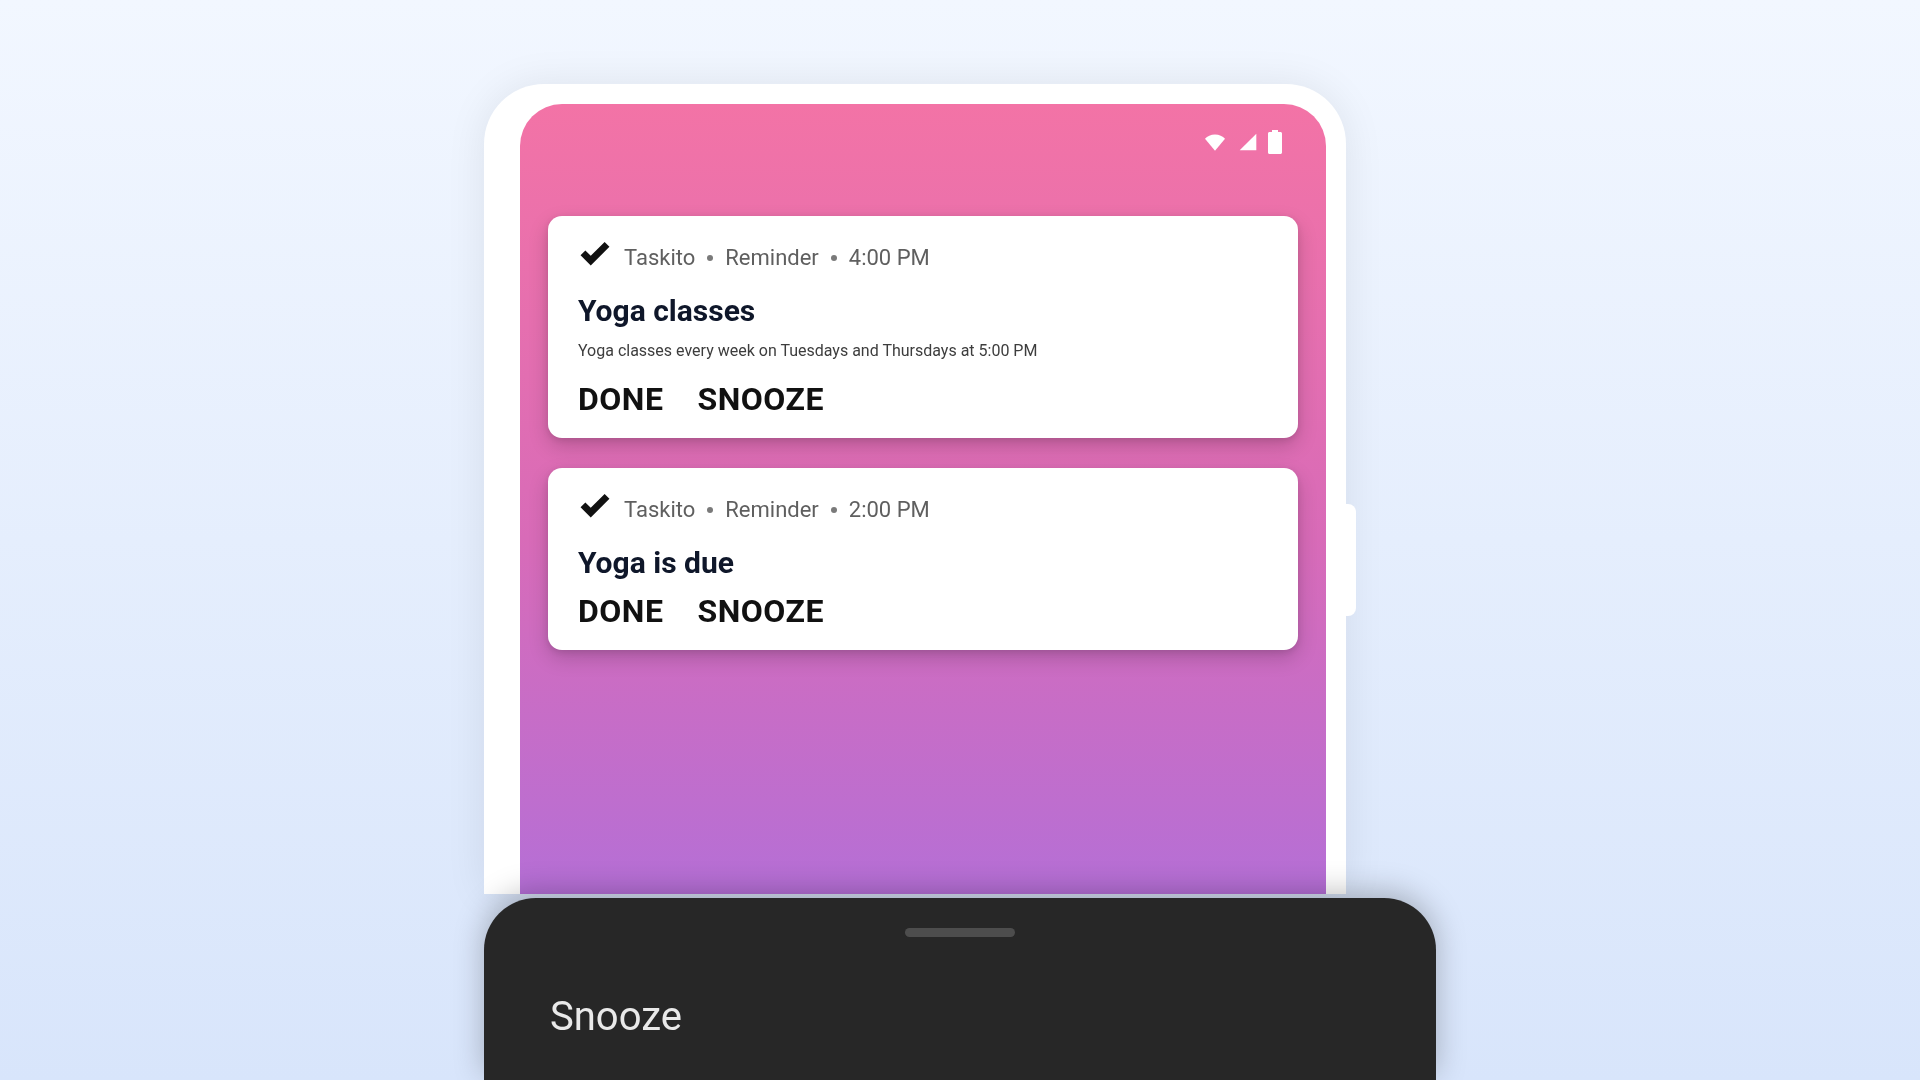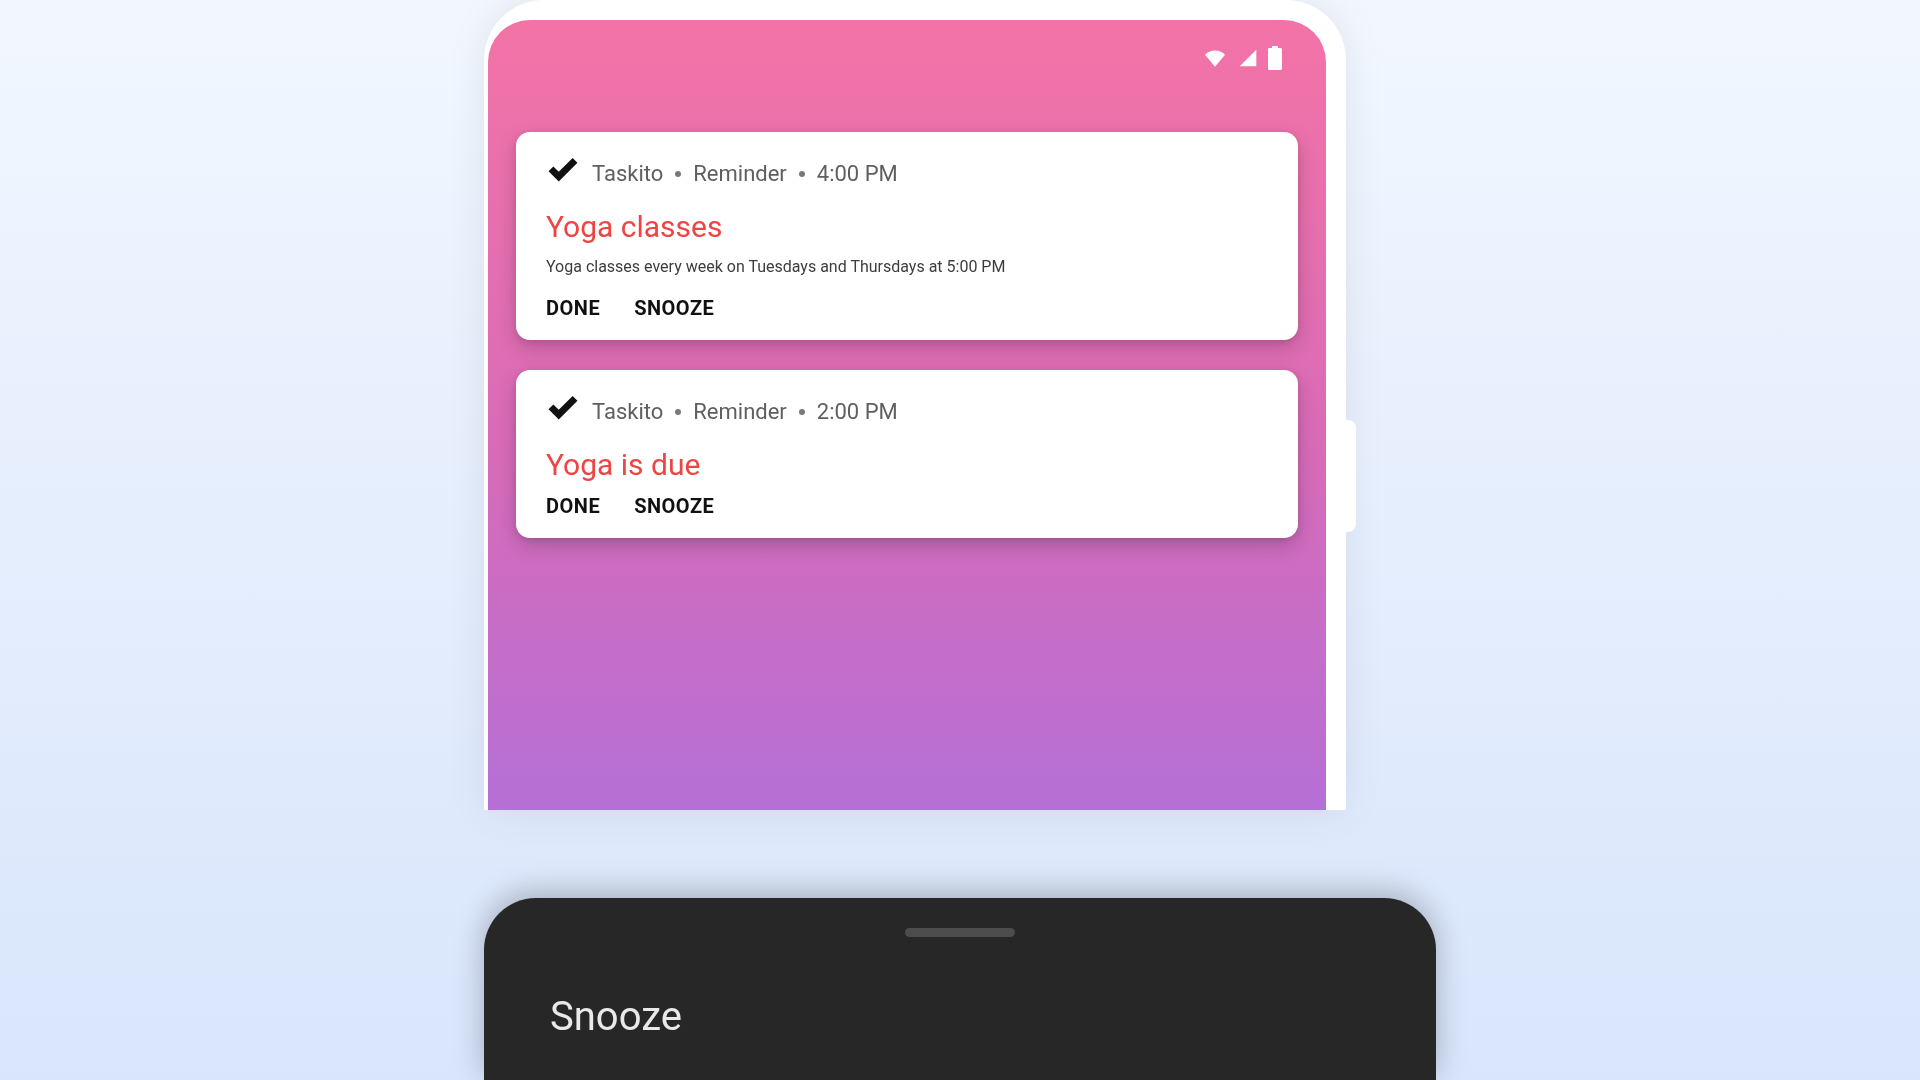--- a/index.html
+++ b/index.html
@@ -5,23 +5,24 @@
   * { margin: 0; padding: 0; box-sizing: border-box; }
   html, body { width: 1920px; height: 1080px; overflow: hidden; font-family: Roboto, "Helvetica Neue", Arial, sans-serif; }
   body {
     background: linear-gradient(to bottom, #f2f7ff 0%, #d8e5fb 100%);
     display: flex;
     justify-content: center;
     align-items: flex-start;
   }
   .phone-frame {
     width: 862px;
+    margin-top: 84px;
     background: #ffffff;
     border-radius: 60px 60px 0 0;
-    padding: 20px 20px 0 4px;
+    padding: 20px 20px 0 36px;
     box-shadow: 0 0 40px rgba(0,0,0,0.08);
     position: relative;
   }
   .phone-inner {
     width: 100%;
     background: linear-gradient(to bottom, #f373a6 0%, #d86bb8 55%, #b56fd6 100%);
     border-radius: 42px 42px 0 0;
     padding: 20px 28px 0 28px;
     position: relative;
     min-height: 790px;
@@ -47,36 +48,36 @@
     gap: 12px;
     font-size: 22px;
     color: #5f5f5f;
     margin-bottom: 16px;
   }
   .notif-header .dot {
     width: 6px; height: 6px; background: #7a7a7a; border-radius: 50%; display: inline-block;
   }
   .notif-title {
     font-size: 30px;
-    font-weight: 400;
-    color: #ef4444;
+    font-weight: 700;
+    color: #0f172a;
     margin-bottom: 12px;
   }
   .notif-body {
     font-size: 16px;
     color: #3d3d3d;
     line-height: 1.38;
     margin-bottom: 18px;
   }
   .notif-actions {
     display: flex;
     gap: 34px;
   }
   .notif-action {
-    font-size: 20px;
+    font-size: 32px;
     font-weight: 700;
     color: #111;
     letter-spacing: 0.5px;
     cursor: pointer;
   }
   .side-btn {
     position: absolute;
     right: -10px;
     top: 420px;
     width: 10px;

